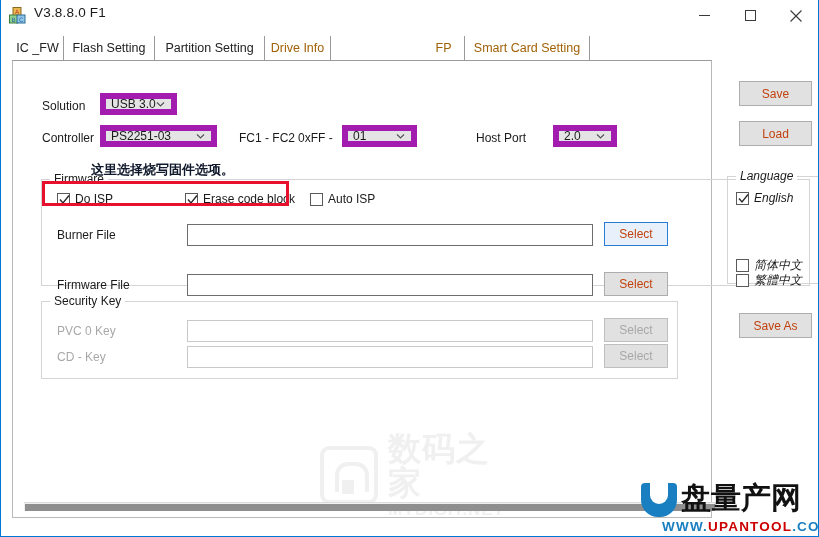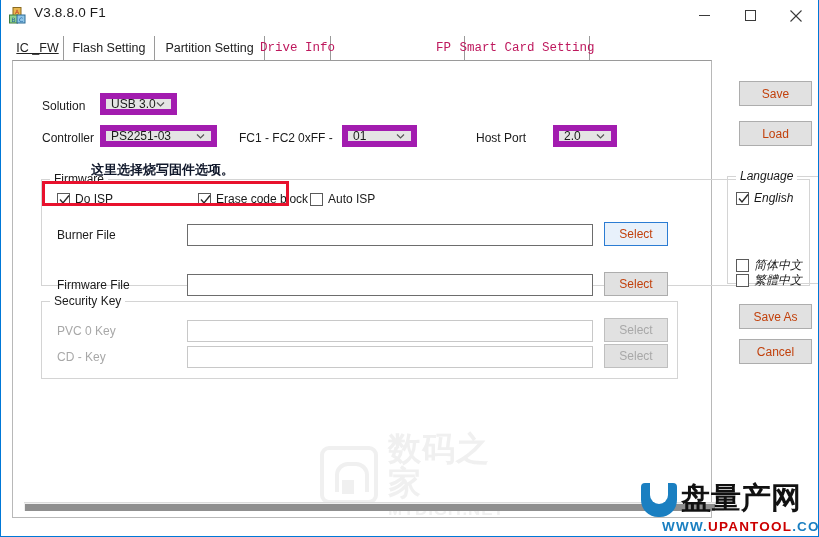--- a/index.html
+++ b/index.html
@@ -52,21 +52,21 @@
     background: #ffffff;
   }
   .tab {
     position: absolute; top: 0; height: 24px;
     display: flex; align-items: center; justify-content: center;
     font-size: 12.5px; color: #222222; white-space: nowrap;
     background: #ffffff;
     border-right: 1px solid #9a9a9a;
     padding: 0 6px;
   }
-  .tab.dim { color: #be185d; font-family: Liberation Mono, monospace; }
+  .tab.dim { color: #a16207; }
   .tab.sel { font-weight: normal; }
 
   
   #panel {
     position: absolute; left: 11px; top: 60px; width: 700px; height: 458px;
     background: #ffffff;
     border: 1px solid #b8b8b8;
     border-top: 1px solid #9a9a9a;
   }
 
@@ -266,21 +266,21 @@
     </div>
     <div class="winbtn" id="btn-close">
       <svg width="12" height="12" viewBox="0 0 12 12">
         <line x1="0.5" y1="0.5" x2="11.5" y2="11.5" stroke="#3a3a3a" stroke-width="1.1"></line>
         <line x1="11.5" y1="0.5" x2="0.5" y2="11.5" stroke="#3a3a3a" stroke-width="1.1"></line>
       </svg>
     </div>
   </div>
 
   <div id="tabstrip">
-    <div class="tab sel" style="left:0px; width:52px;text-decoration:underline;">
+    <div class="tab sel" style="left:0px; width:52px;">
         <span>IC _FW</span>
       </div>
     <div class="tab" style="left:143px; width:110px;">
         <span>Partition Setting</span>
       </div>
     <div class="tab" style="left:52px; width:91px;">
         <span>Flash Setting</span>
       </div>
     <div class="tab dim" style="left:253px; width:66px;">
         <span>Drive Info</span>
@@ -333,21 +333,21 @@
 
       <div class="cb" style="left:15px; top:12px;">
         <span class="box">
           <svg width="13" height="13" viewBox="0 0 13 13">
             <polyline points="2,6.5 5,10 11,2.5" fill="none" stroke="#2b2b2b" stroke-width="1.4"></polyline>
           </svg>
         </span>
         <span class="cbl">Do ISP</span>
       </div>
 
-      <div class="cb" style="left:156px; top:12px;justify-content:space-between;">
+      <div class="cb" style="left:143px; top:12px;justify-content:space-between;">
         <span class="box">
           <svg width="13" height="13" viewBox="0 0 13 13">
             <polyline points="2,6.5 5,10 11,2.5" fill="none" stroke="#2b2b2b" stroke-width="1.4"></polyline>
           </svg>
         </span>
         <span class="cbl">Erase code block</span>
       </div>
 
       <div class="cb" style="left:268px; top:12px;">
         <span class="box"></span>
@@ -419,25 +419,22 @@
       <span class="box"></span>
       <span class="cbl" style="font-family:'DejaVu Sans',sans-serif;">繁體中文</span>
     </div>
 
     <div class="cb" style="left:8px; top:80px;">
       <span class="box"></span>
       <span class="cbl" style="font-family:'DejaVu Sans',sans-serif;">简体中文</span>
     </div>
   </div>
 
-  <div class="btn" style="left:738px; top:304px; width:73px; height:25px;">
+  <div class="btn" style="left:738px; top:313px; width:73px; height:25px;">
     <span>Save As</span>
-  </div>
-  <div class="btn" style="left:738px; top:339px; width:73px; height:25px;">
-    <span>Cancel</span>
   </div>
 
   <div id="note-cn" style="left:90px; top:161px;">这里选择烧写固件选项。</div>
   <div id="redbox" style="left:41px; top:181px; width:247px; height:25px;"></div>
 
   <div id="logo-br">
     <div class="u"></div>
     <div class="cn">盘量产网</div>
     <div class="url">
       <span class="b">WWW.</span><span class="r">UPANTOOL</span><span class="b">.COM</span>

